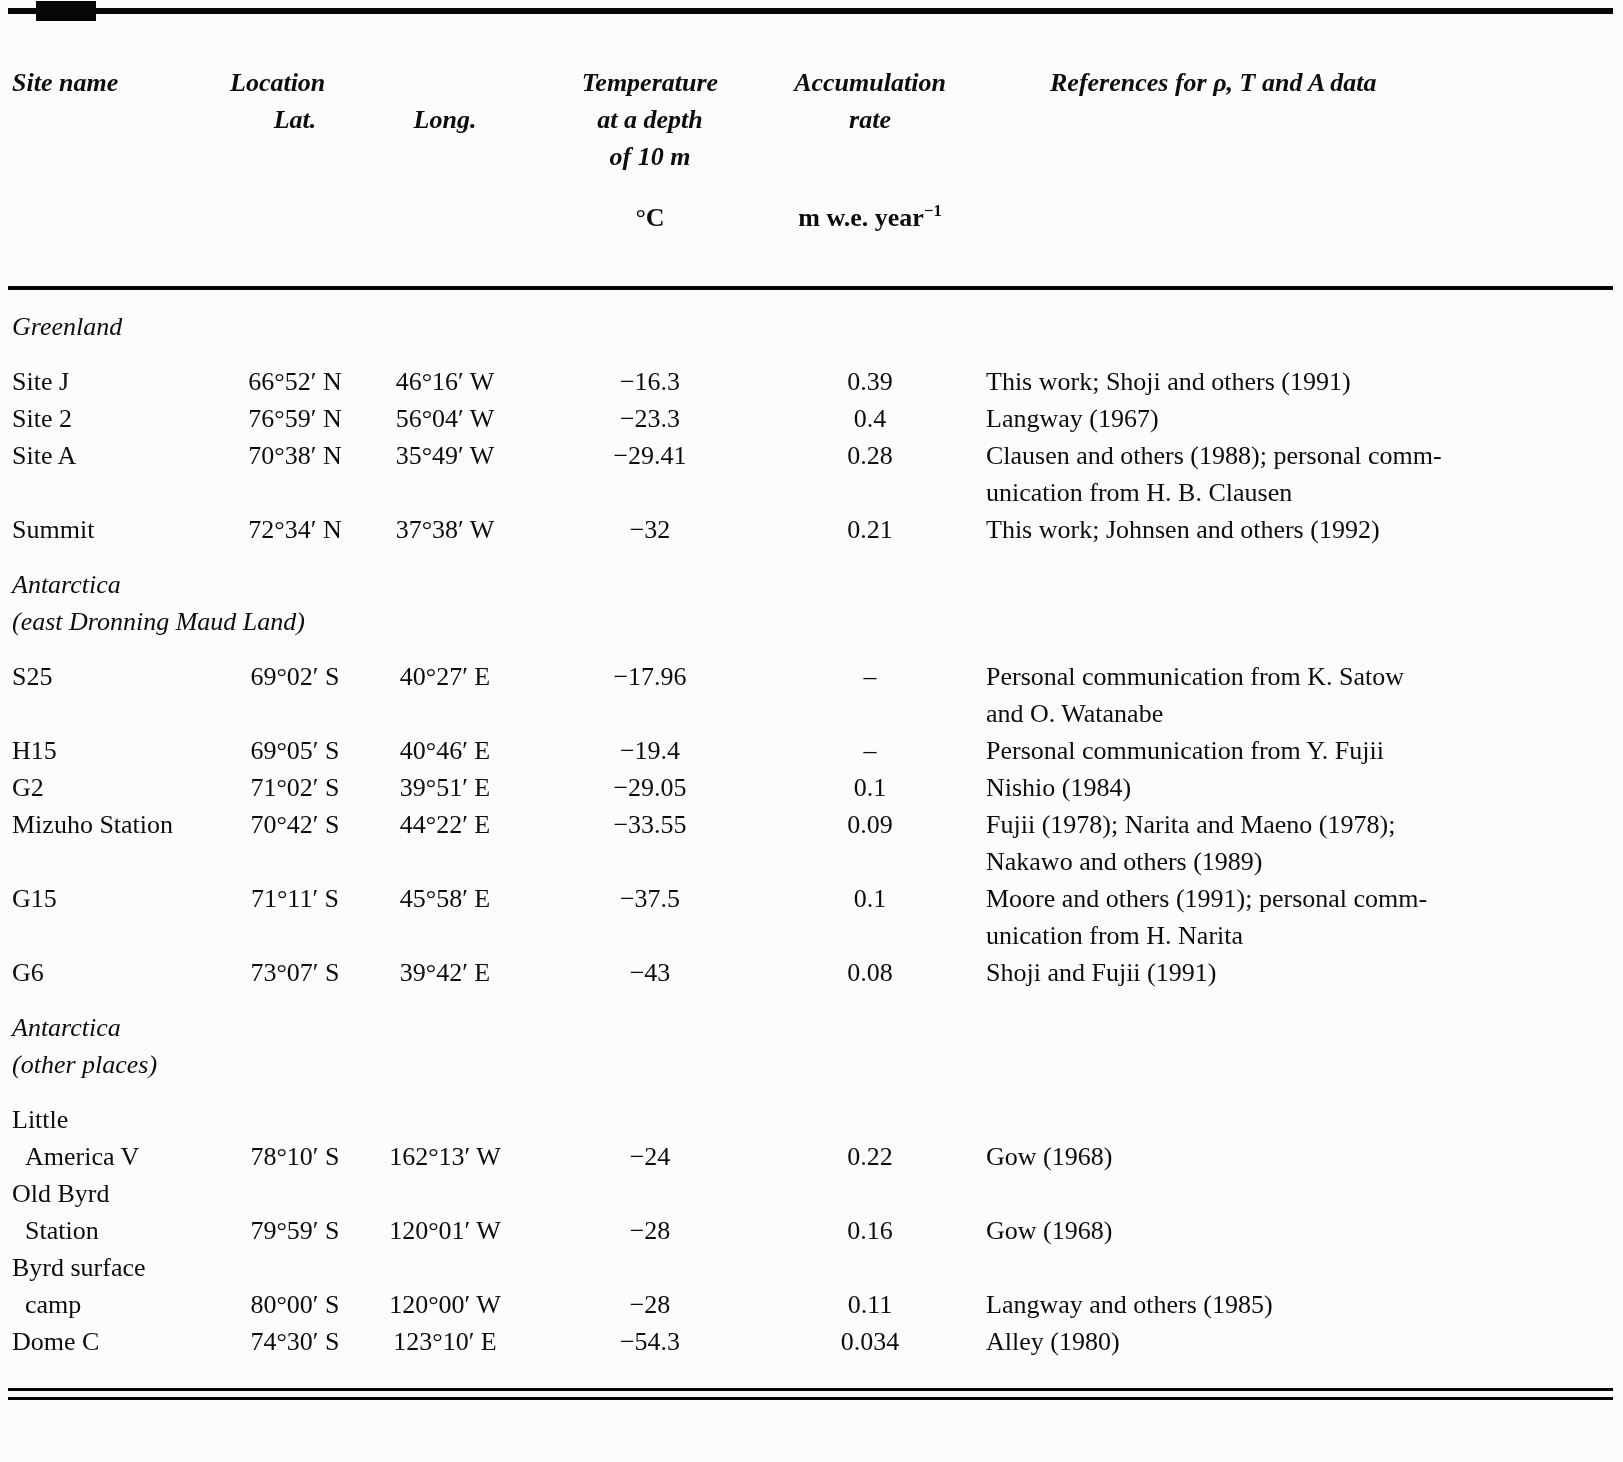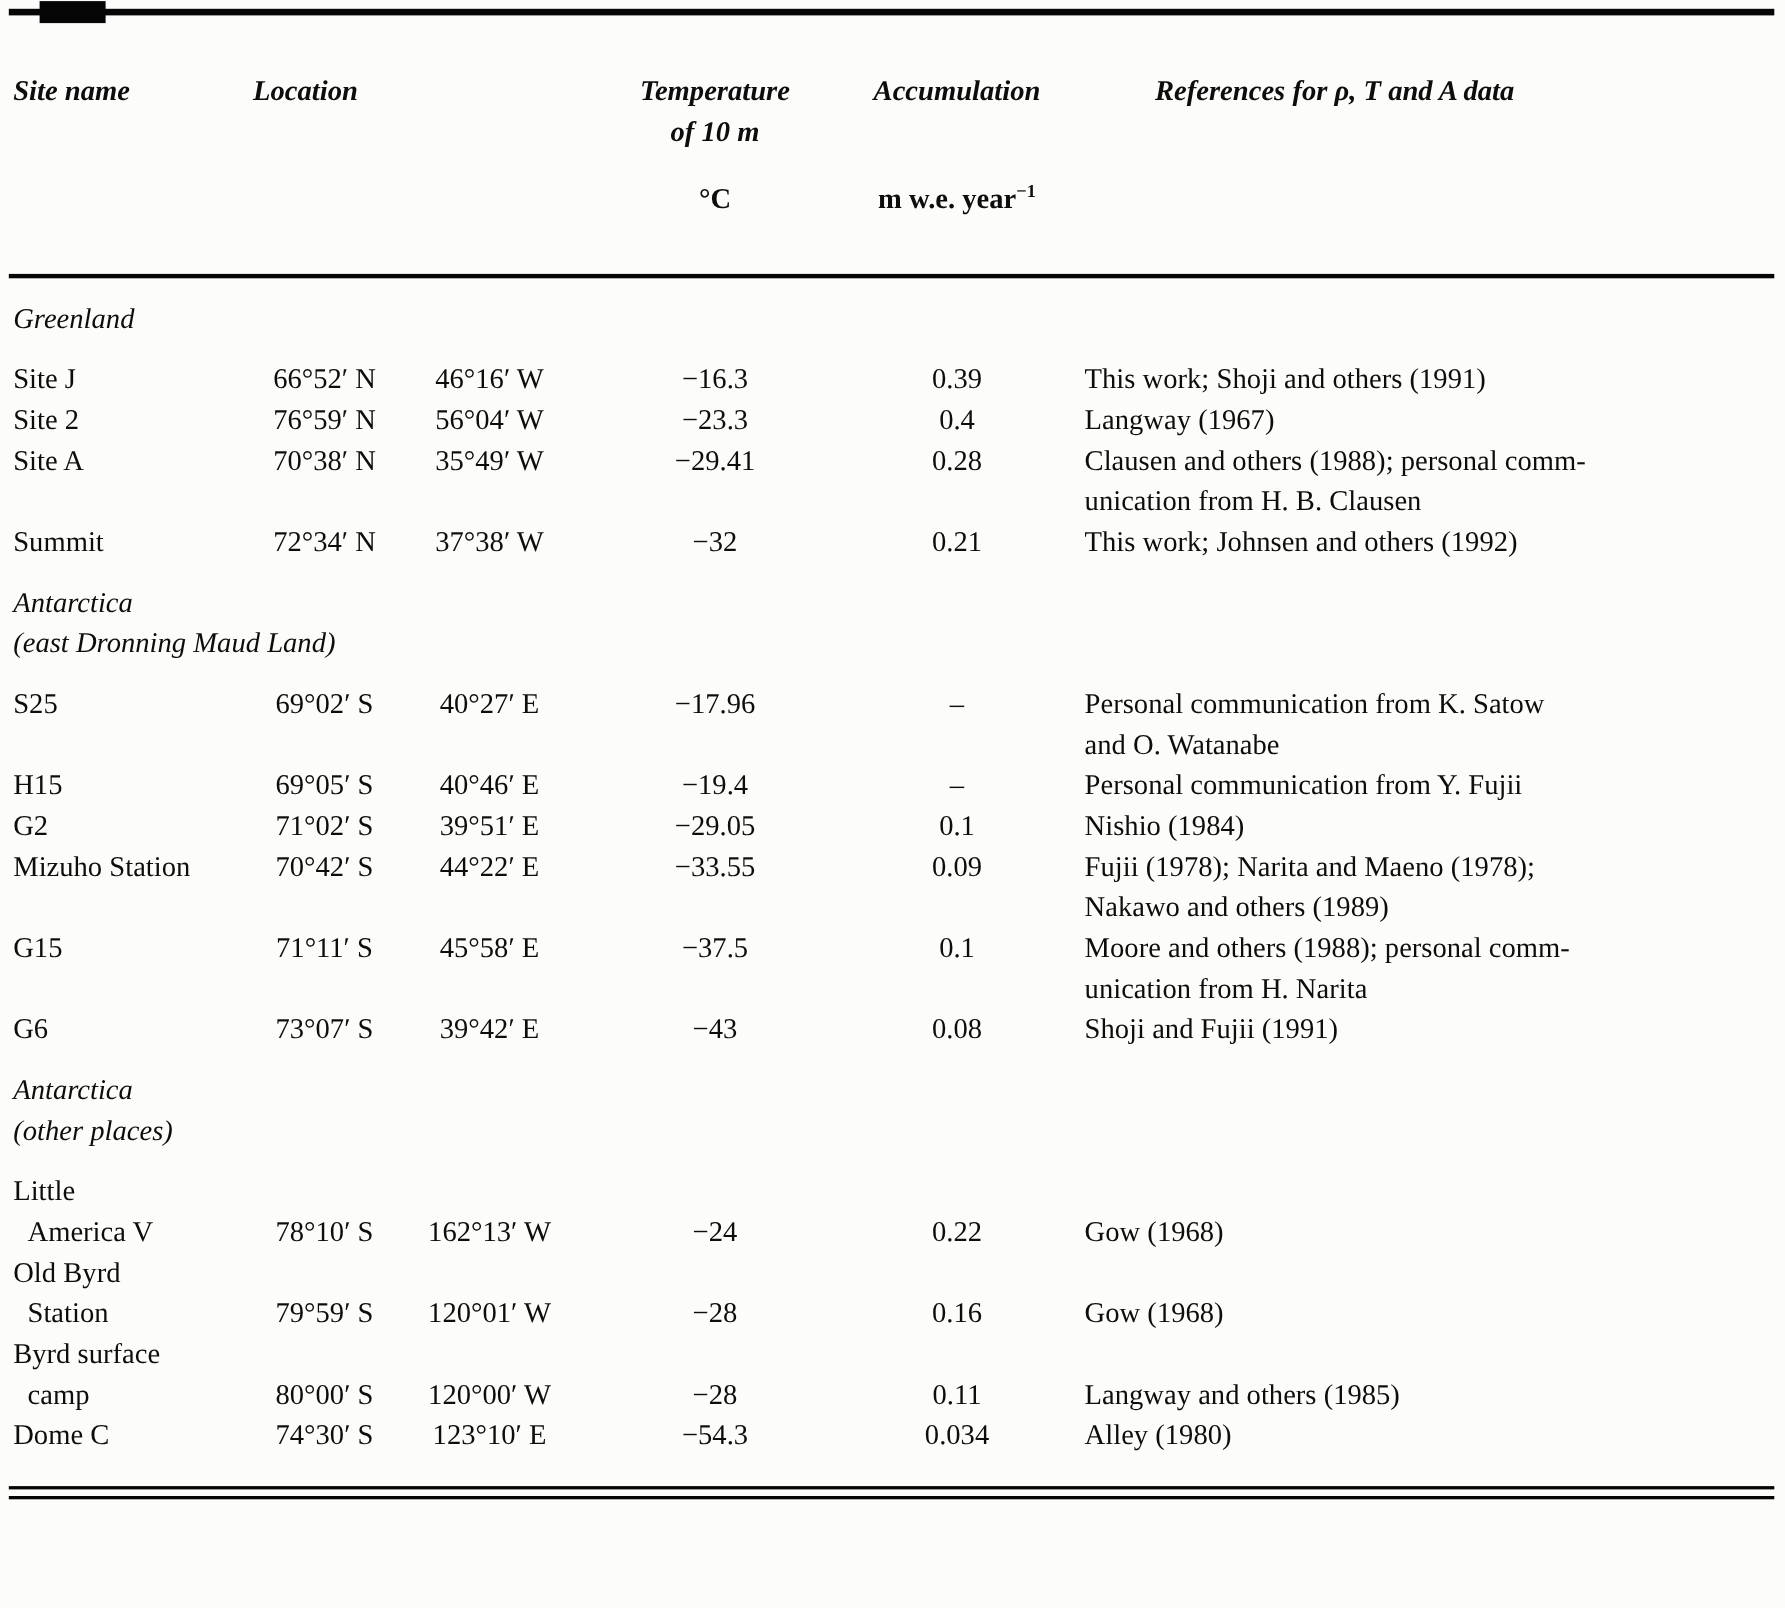--- a/index.html
+++ b/index.html
@@ -81,20 +81,28 @@
     <thead>
       <tr>
         <th class="c-name">Site name</th>
         <th class="c-loc" colspan="2">Location</th>
         <th class="c-temp">Temperature</th>
         <th class="c-accum">Accumulation</th>
         <th class="c-refs">References for ρ, T and A data</th>
       </tr>
       <tr>
         <th></th>
+        <th class="c-lat">Lat.</th>
+        <th class="c-long">Long.</th>
+        <th class="c-temp">at a depth</th>
+        <th class="c-accum">rate</th>
+        <th></th>
+      </tr>
+      <tr>
+        <th></th>
         <th></th>
         <th></th>
         <th class="c-temp">of 10 m</th>
         <th></th>
         <th></th>
       </tr>
       <tr class="units">
         <th></th>
         <th></th>
         <th></th>
@@ -180,21 +188,21 @@
         <td class="c-accum">0.09</td>
         <td class="c-refs">Fujii (1978); Narita and Maeno (1978);
 Nakawo and others (1989)</td>
       </tr>
       <tr class="data-row">
         <td class="c-name">G15</td>
         <td class="c-lat">71°11′ S</td>
         <td class="c-long">45°58′ E</td>
         <td class="c-temp">−37.5</td>
         <td class="c-accum">0.1</td>
-        <td class="c-refs">Moore and others (1988); personal comm-
+        <td class="c-refs">Moore and others (1991); personal comm-
 unication from H. Narita</td>
       </tr>
       <tr class="data-row">
         <td class="c-name">G6</td>
         <td class="c-lat">73°07′ S</td>
         <td class="c-long">39°42′ E</td>
         <td class="c-temp">−43</td>
         <td class="c-accum">0.08</td>
         <td class="c-refs">Shoji and Fujii (1991)</td>
       </tr>

